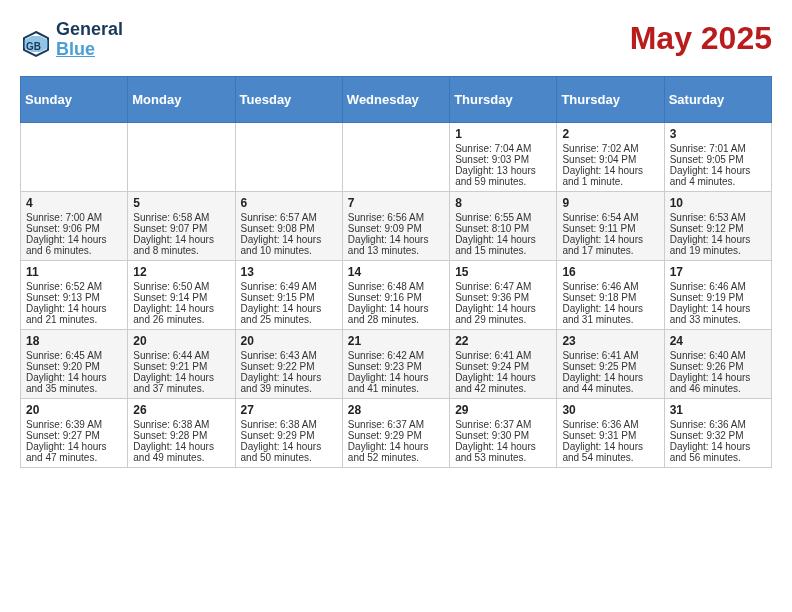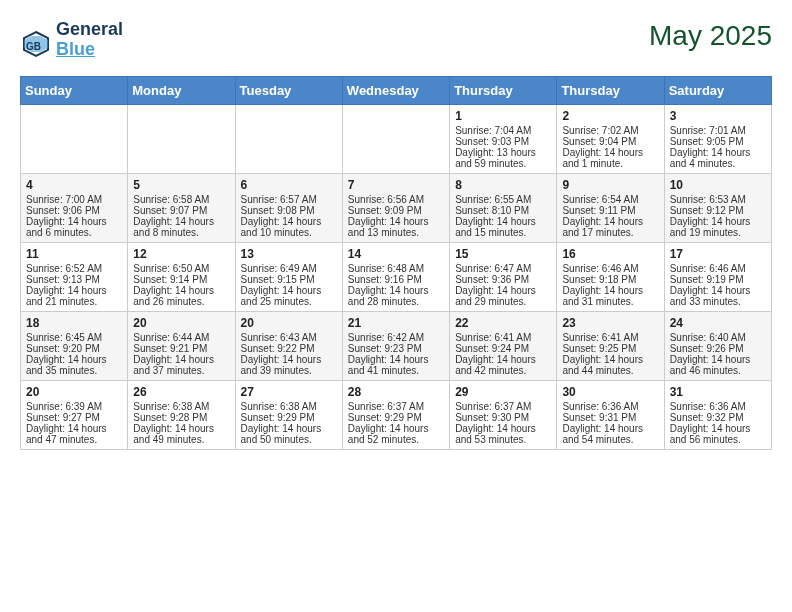--- a/index.html
+++ b/index.html
@@ -28,39 +28,39 @@
     .logo-icon {
       width: 32px;
       height: 32px;
       margin-right: 4px;
     }
     .title-section {
       text-align: right;
       margin-bottom: 8px;
     }
     .month-title {
-      font-size: 28px;
-      font-weight: normal;
-      color: #14532d;
+      font-size: 32px;
+      font-weight: bold;
+      color: #b91c1c;
     }
     .location-title {
       font-size: 16px;
       color: #444;
     }
     .calendar {
       width: 100%;
       border-collapse: collapse;
       border: 1px solid #ccc;
     }
     .calendar th {
       background-color: #4a86c8;
       color: #fff;
       font-size: 13px;
       font-weight: bold;
-      padding: 6px 4px;
+      padding: 15px 4px;
       text-align: left;
       border: 1px solid #3a76b8;
     }
     .calendar td {
       width: 107px;
       vertical-align: top;
       border: 1px solid #ccc;
       padding: 4px 5px;
       font-size: 10px;
       color: #333;

